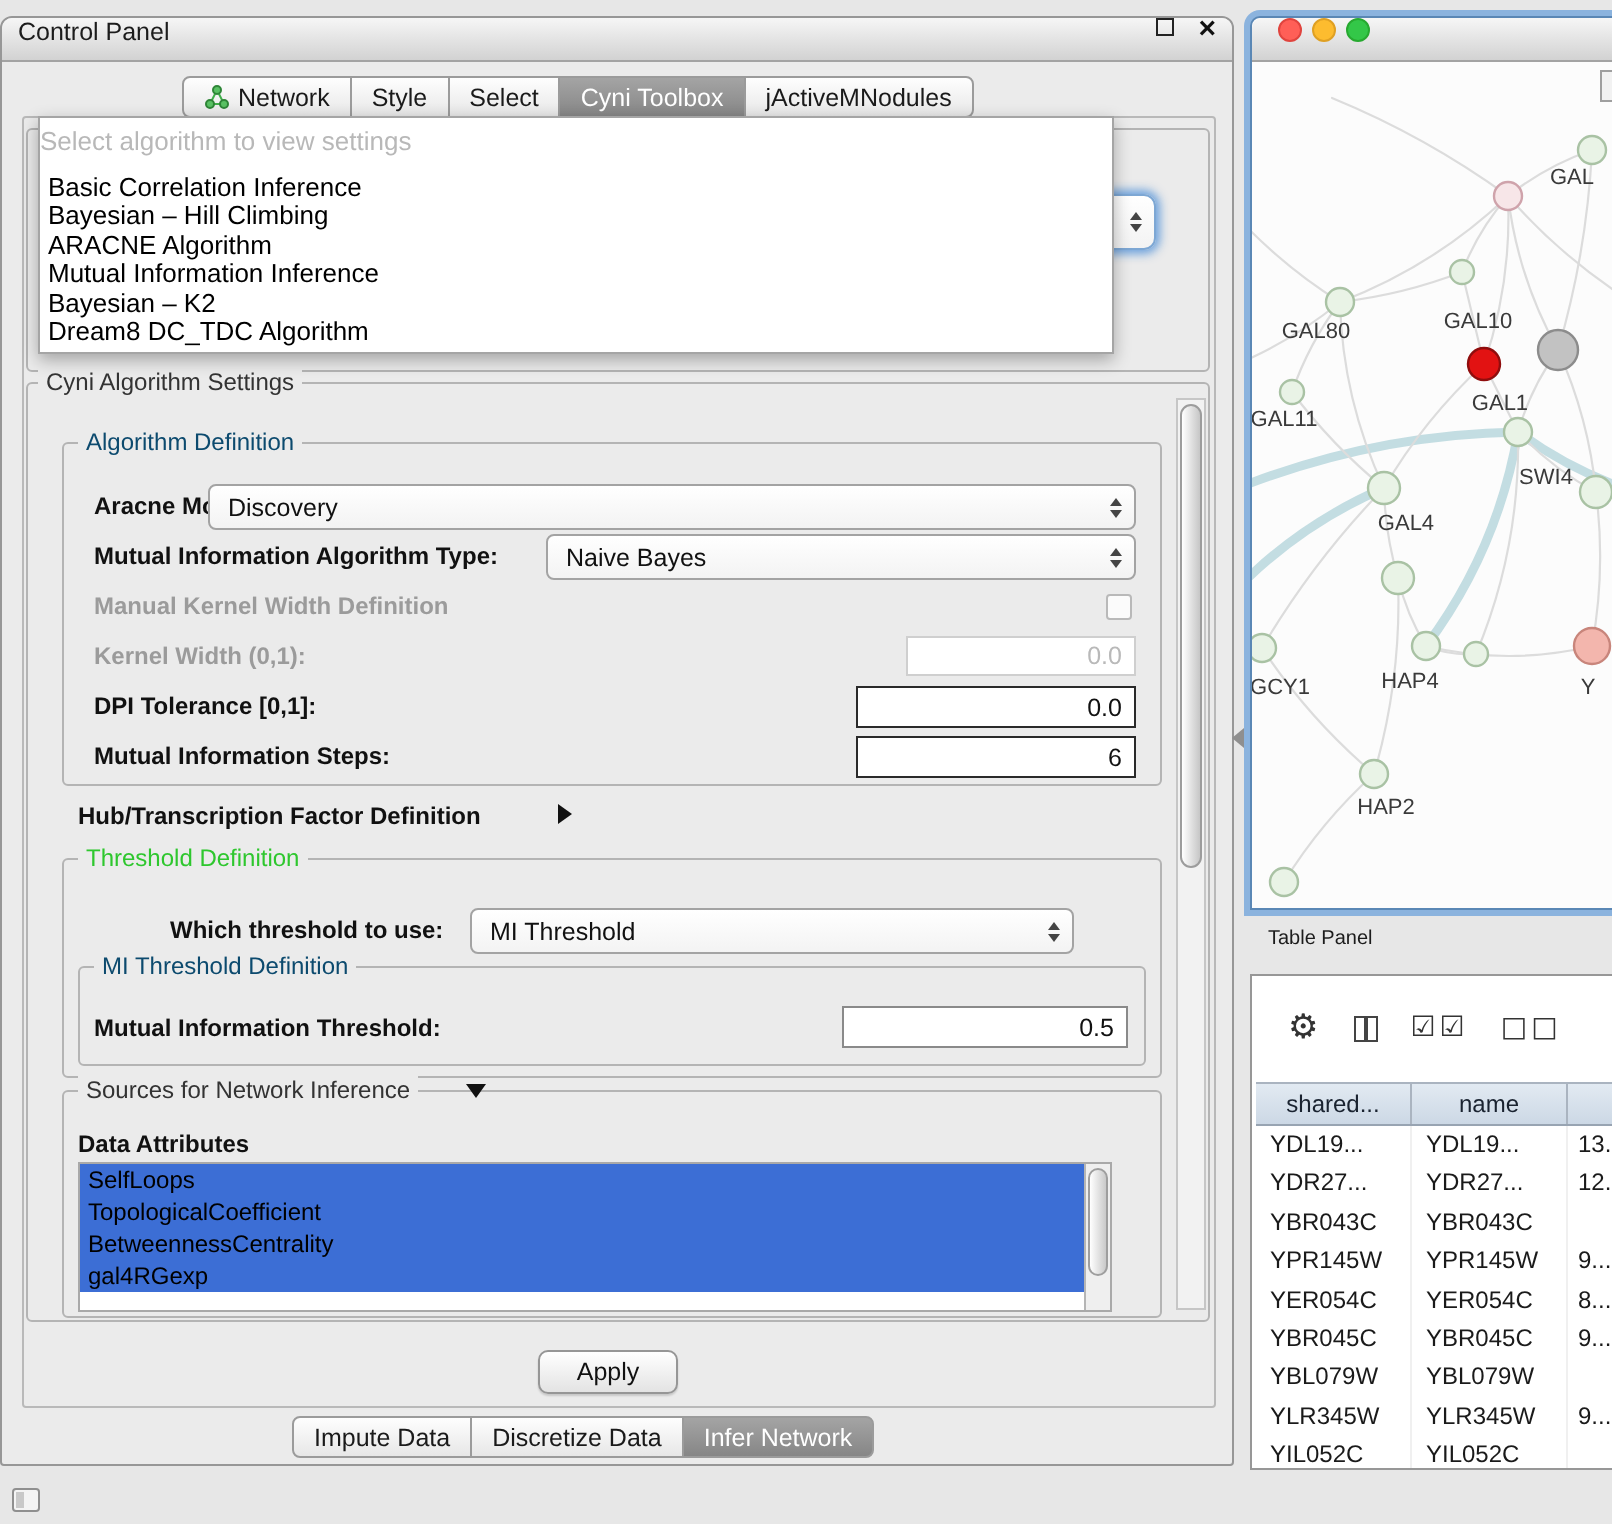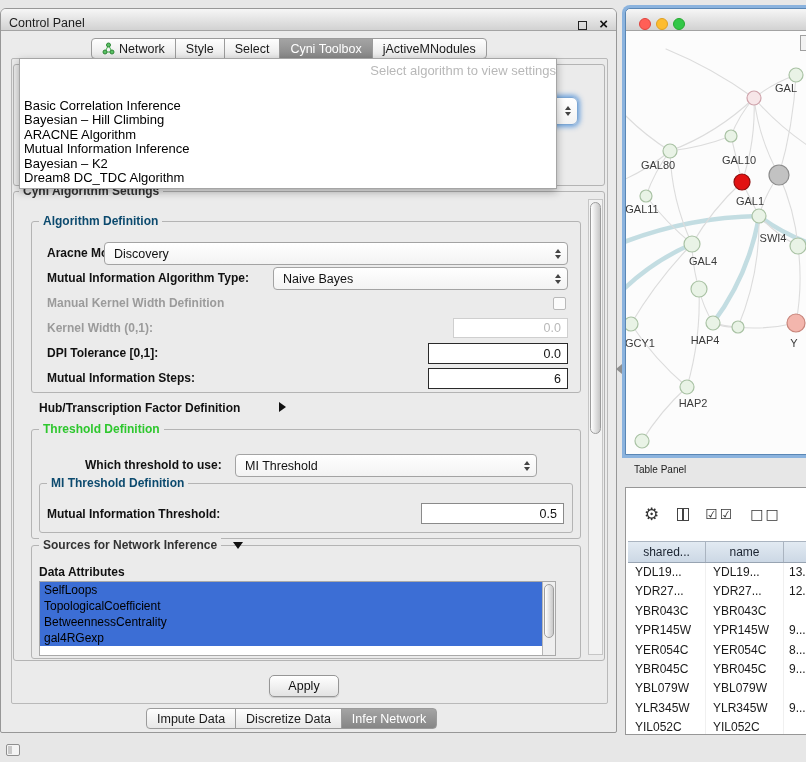--- a/index.html
+++ b/index.html
@@ -1,38 +1,38 @@
 <!DOCTYPE html>
 <html><head>
 <meta charset="utf-8">
 <style>
   *{box-sizing:border-box;margin:0;padding:0}
   html,body{overflow:hidden}
   body{width:806px;height:762px;position:relative;background:#e7e7e7;
        font-family:"Liberation Sans","DejaVu Sans",sans-serif;color:#111}
   
   .win{position:absolute;background:#ebebeb;border:1px solid #979797;border-radius:6px 6px 2px 2px}
-  .titlebar{position:absolute;left:0;top:0;right:0;height:22px;display:flex;align-items:flex-end;
+  .titlebar{position:absolute;left:0;top:0;right:0;height:22px;display:flex;align-items:flex-start;
             padding:0 8px;background:linear-gradient(#f6f6f6,#d2d2d2);border-bottom:1px solid #a3a3a3;
             border-radius:5px 5px 0 0}
   .wtitle{font-size:12.5px;color:#1c1c1c;margin-right:auto}
   .floatbtn{width:9px;height:9px;border:1.5px solid #222;margin-right:12px;display:inline-block}
   .closebtn{font-size:15px;font-weight:bold;color:#111;line-height:12px}
   
   .tabbar{position:absolute;display:flex;height:21px}
   .seg{display:flex;align-items:center;gap:4px;padding:0 10px;font-size:12.5px;color:#1a1a1a;
        background:linear-gradient(#fefefe,#e7e7e7);border:1px solid #9b9b9b;margin-left:-1px;white-space:nowrap}
   .seg:first-child{margin-left:0;border-radius:4px 0 0 4px}
   .seg:last-child{border-radius:0 4px 4px 0}
   .seg.active{background:linear-gradient(#a4a4a4,#868686);color:#fff}
   .net-ic{display:inline-flex}
   
   .contentborder{position:absolute;border:1px solid #b9b9b9;border-radius:2px}
   .fs{position:absolute;border:1px solid #b4b4b4;border-radius:3px}
-  .fslabel{position:absolute;font-size:12px;font-weight:bold;background:#ebebeb;padding:0 4px;white-space:nowrap}
+  .fslabel{position:absolute;font-size:12px;font-weight:normal;background:#ebebeb;padding:0 4px;white-space:nowrap}
   .fslabel.dark{color:#333}
   .fslabel.blue{color:#0c4a6e}
   .fslabel.green{color:#2ec72e}
   .lbl{position:absolute;font-size:12px;font-weight:bold;color:#111;white-space:nowrap}
   .lbl.gray{color:#9b9b9b}
   
   .combo{position:absolute;display:flex;align-items:center;background:linear-gradient(#ffffff,#f3f3f3);
          border:1px solid #a3a3a3;border-radius:4px;font-size:12.5px}
   .cval{padding-left:9px;color:#111}
   .arrows{margin-left:auto;margin-right:6px;display:flex;flex-direction:column;gap:2px}
@@ -42,21 +42,21 @@
   .field{position:absolute;display:flex;align-items:center;justify-content:flex-end;padding-right:6px;
          background:#fff;border:1.5px solid #2a2a2a;font-size:12.5px;color:#111}
   .field.thin{border:1px solid #8a8a8a}
   .field.disabled{border:1px solid #cfcfcf;color:#b9b9b9}
   .checkbox{position:absolute;width:13px;height:13px;border:1px solid #b9b9b9;background:#fbfbfb;border-radius:2px}
   .tri-right{position:absolute;width:0;height:0;border-top:5px solid transparent;border-bottom:5px solid transparent;border-left:7px solid #111}
   .tri-downb{position:absolute;width:0;height:0;border-left:5px solid transparent;border-right:5px solid transparent;border-top:7px solid #111}
   
   .popup{position:absolute;background:#fff;border:1px solid #a5a5a5;box-shadow:0 3px 8px rgba(0,0,0,.3);
          z-index:60;padding-bottom:3px}
-  .ph{font-size:13px;color:#b8b8b8;text-align:right;padding-top:4px;height:20px;margin-bottom:20px}
+  .ph{font-size:13px;color:#b8b8b8;text-align:left;padding-top:4px;height:20px;margin-bottom:8px}
   .opt{font-size:13px;line-height:14.4px;padding-left:4px;color:#000;white-space:nowrap}
   .opt.sel{font-weight:normal}
   
   .vscroll{position:absolute;background:#f2f2f2;border:1px solid #c6c6c6}
   .vthumb{position:absolute;left:1px;right:1px;border-radius:7px;border:1px solid #9c9c9c;
           background:linear-gradient(90deg,#ffffff,#c6c6c6)}
   
   .listbox{position:absolute;background:#fff;border:1px solid #a9a9a9;overflow:hidden}
   .li{height:16px;line-height:16px;font-size:12px;padding-left:4px;background:#3c6ed5;color:#000000;
       width:calc(100% - 13px);white-space:nowrap}

